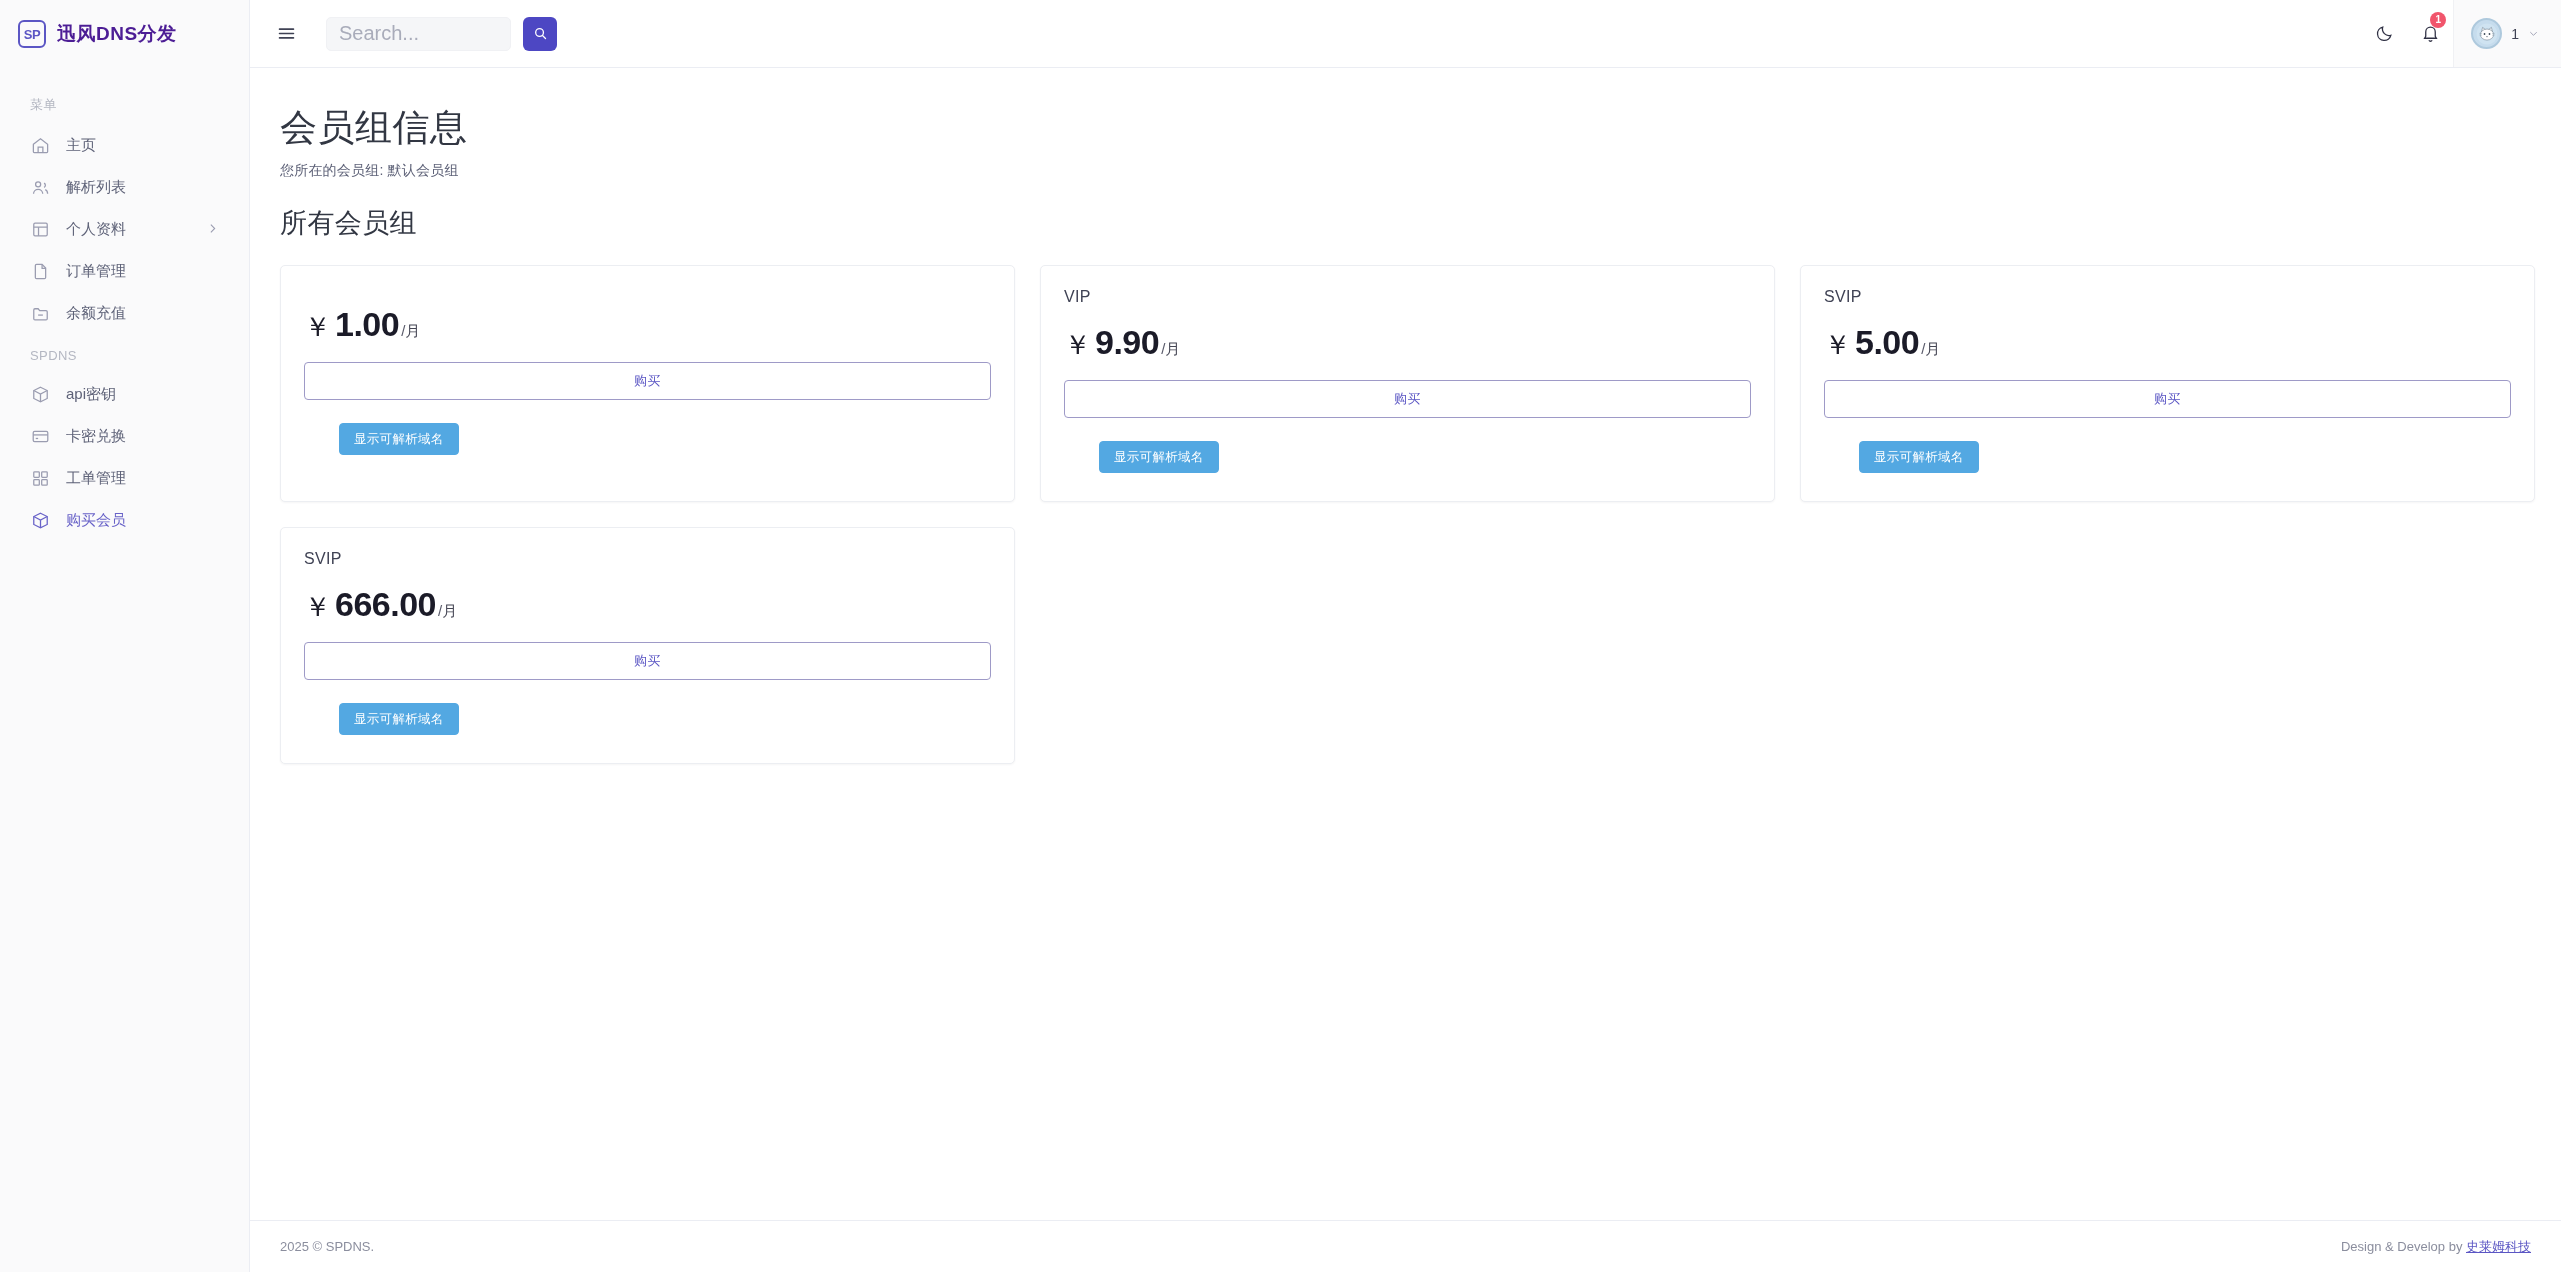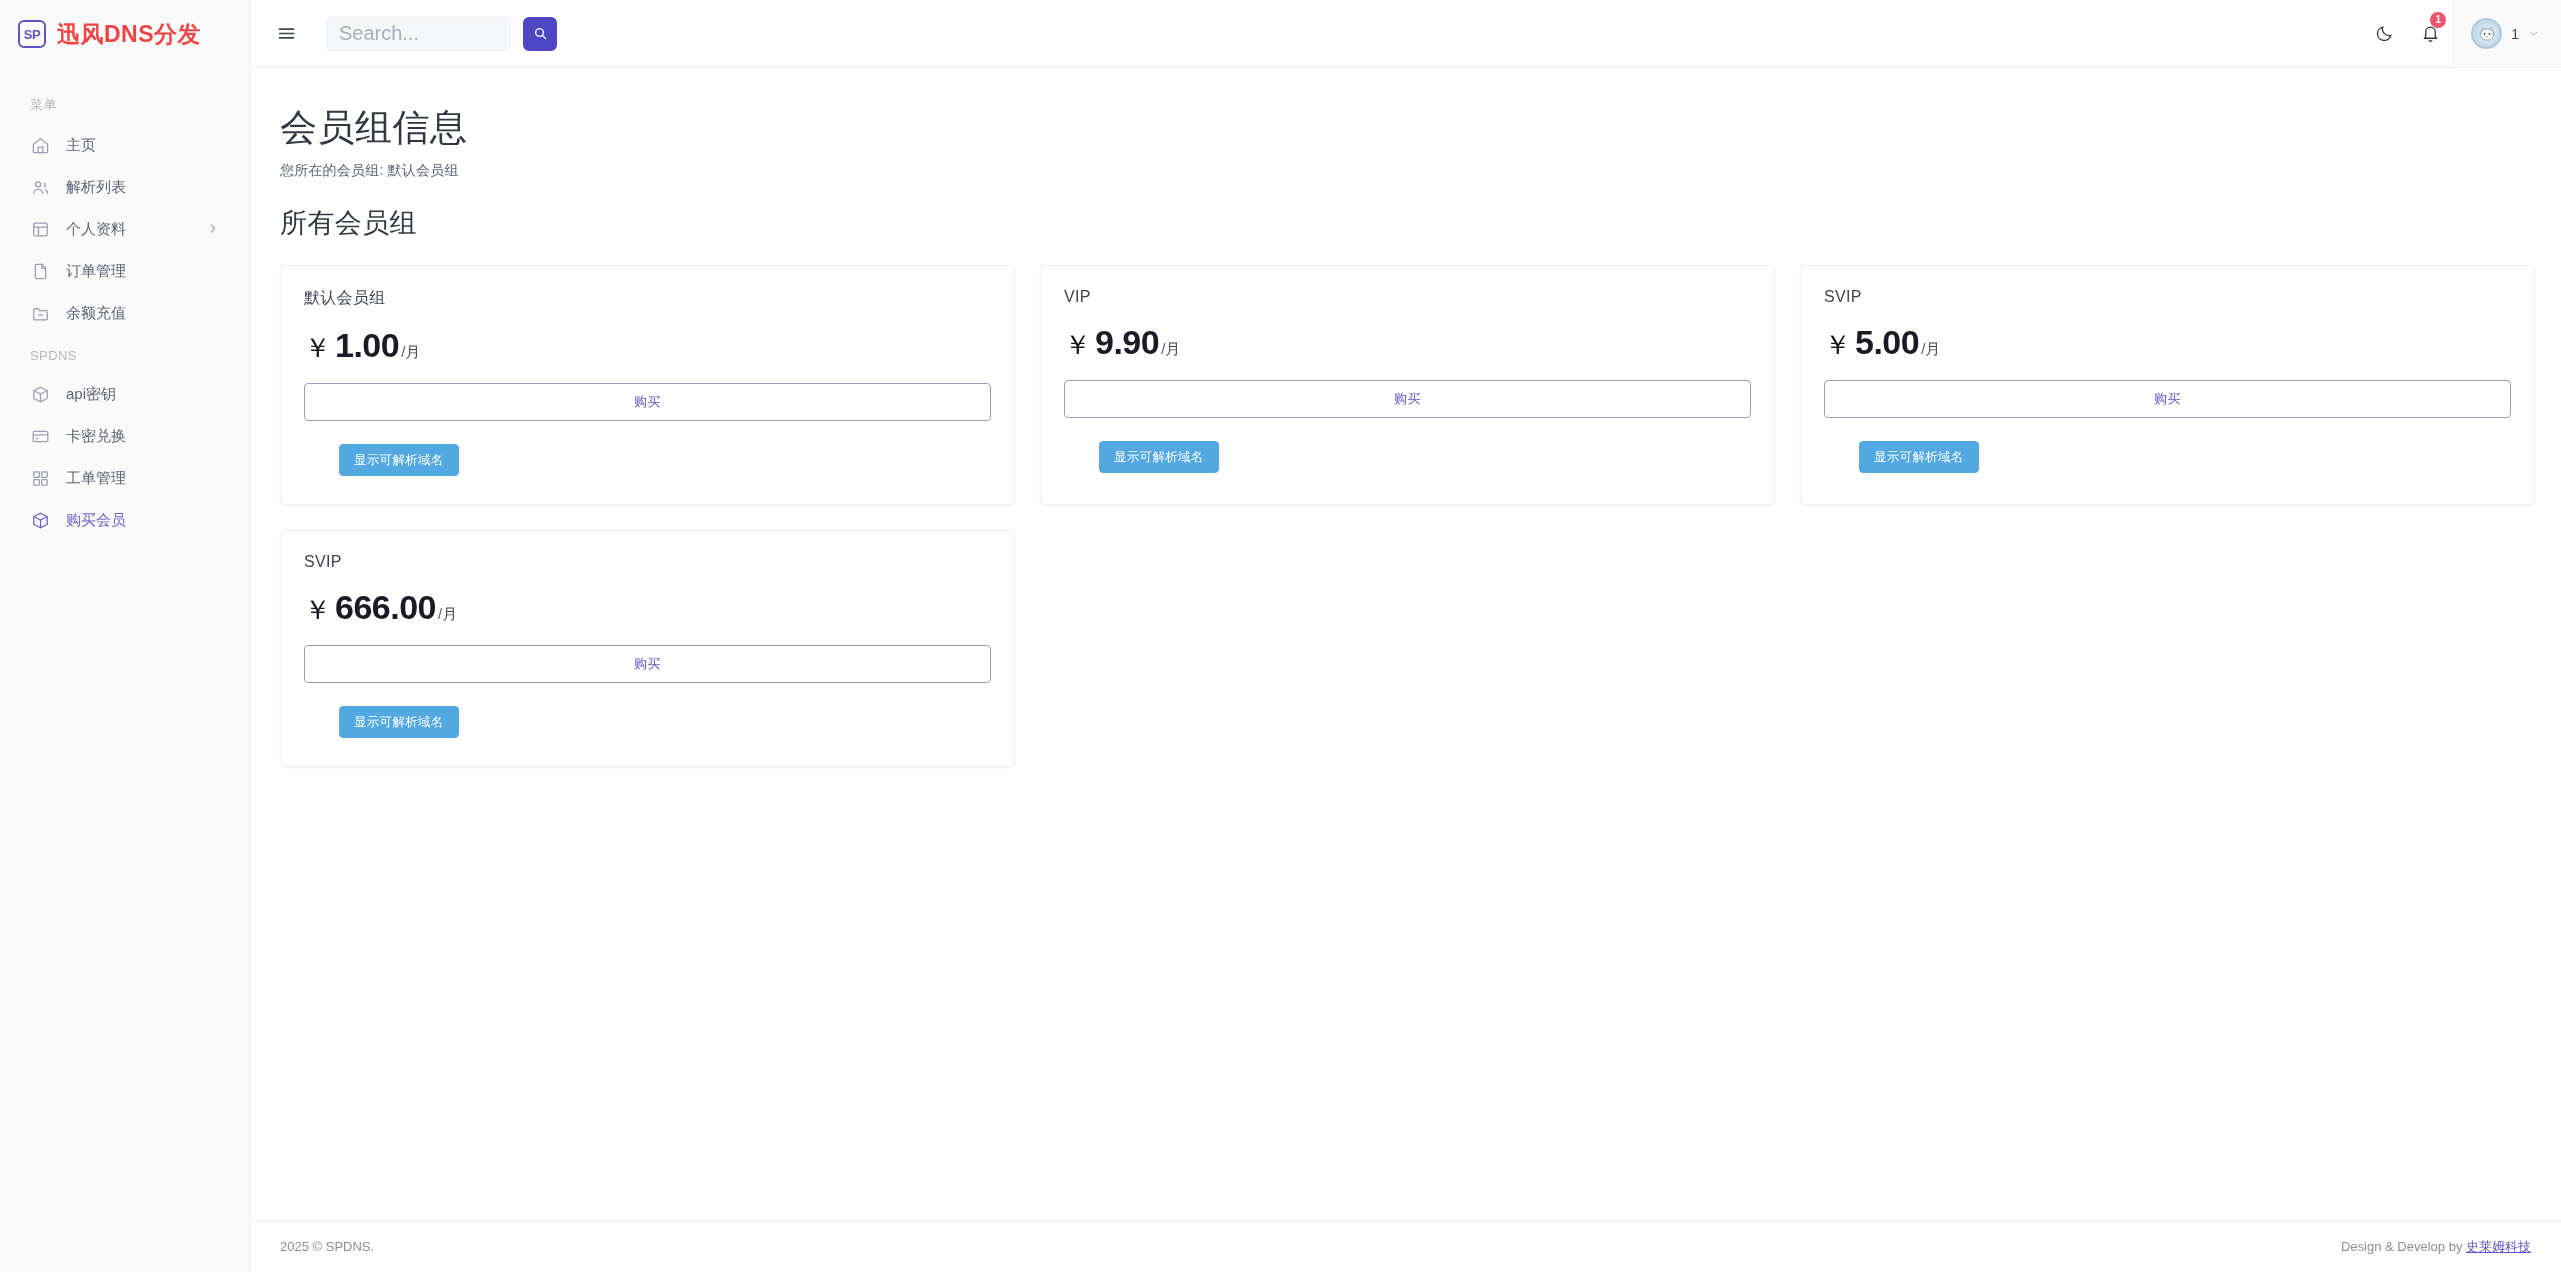--- a/index.html
+++ b/index.html
@@ -36,23 +36,23 @@
     color: #5b56c4;
     font-size: 13px;
     font-weight: 700;
     display: flex;
     align-items: center;
     justify-content: center;
     letter-spacing: -0.3px;
     flex: none;
   }
   .brand-text {
-    font-size: 23px;
+    font-size: 19px;
     font-weight: 600;
-    color: #ef4444;
+    color: #4c1d95;
     letter-spacing: 0.5px;
     white-space: nowrap;
   }
   .sidebar-scroll { flex: 1; padding-top: 14px; }
   .nav-section-title {
     font-size: 13px;
     color: #b4b7c2;
     padding: 14px 30px 10px 30px;
     letter-spacing: 0.4px;
   }
@@ -456,21 +456,20 @@
     </header>
 
     <main class="content">
       <h1 class="page-title">会员组信息</h1>
       <div class="page-sub">您所在的会员组: 默认会员组</div>
       <h2 class="section-title">所有会员组</h2>
 
       <div class="cards">
 
         <section class="card">
-          <div class="card-name">默认会员组</div>
           <div class="card-price">
             <span class="price-symbol">￥</span>
             <span class="price-amount">1.00</span>
             <span class="price-period"><span class="per">/</span><span>月</span></span>
           </div>
           <button class="btn-buy">购买</button>
           <button class="btn-domains">显示可解析域名</button>
         </section>
 
         <section class="card">

